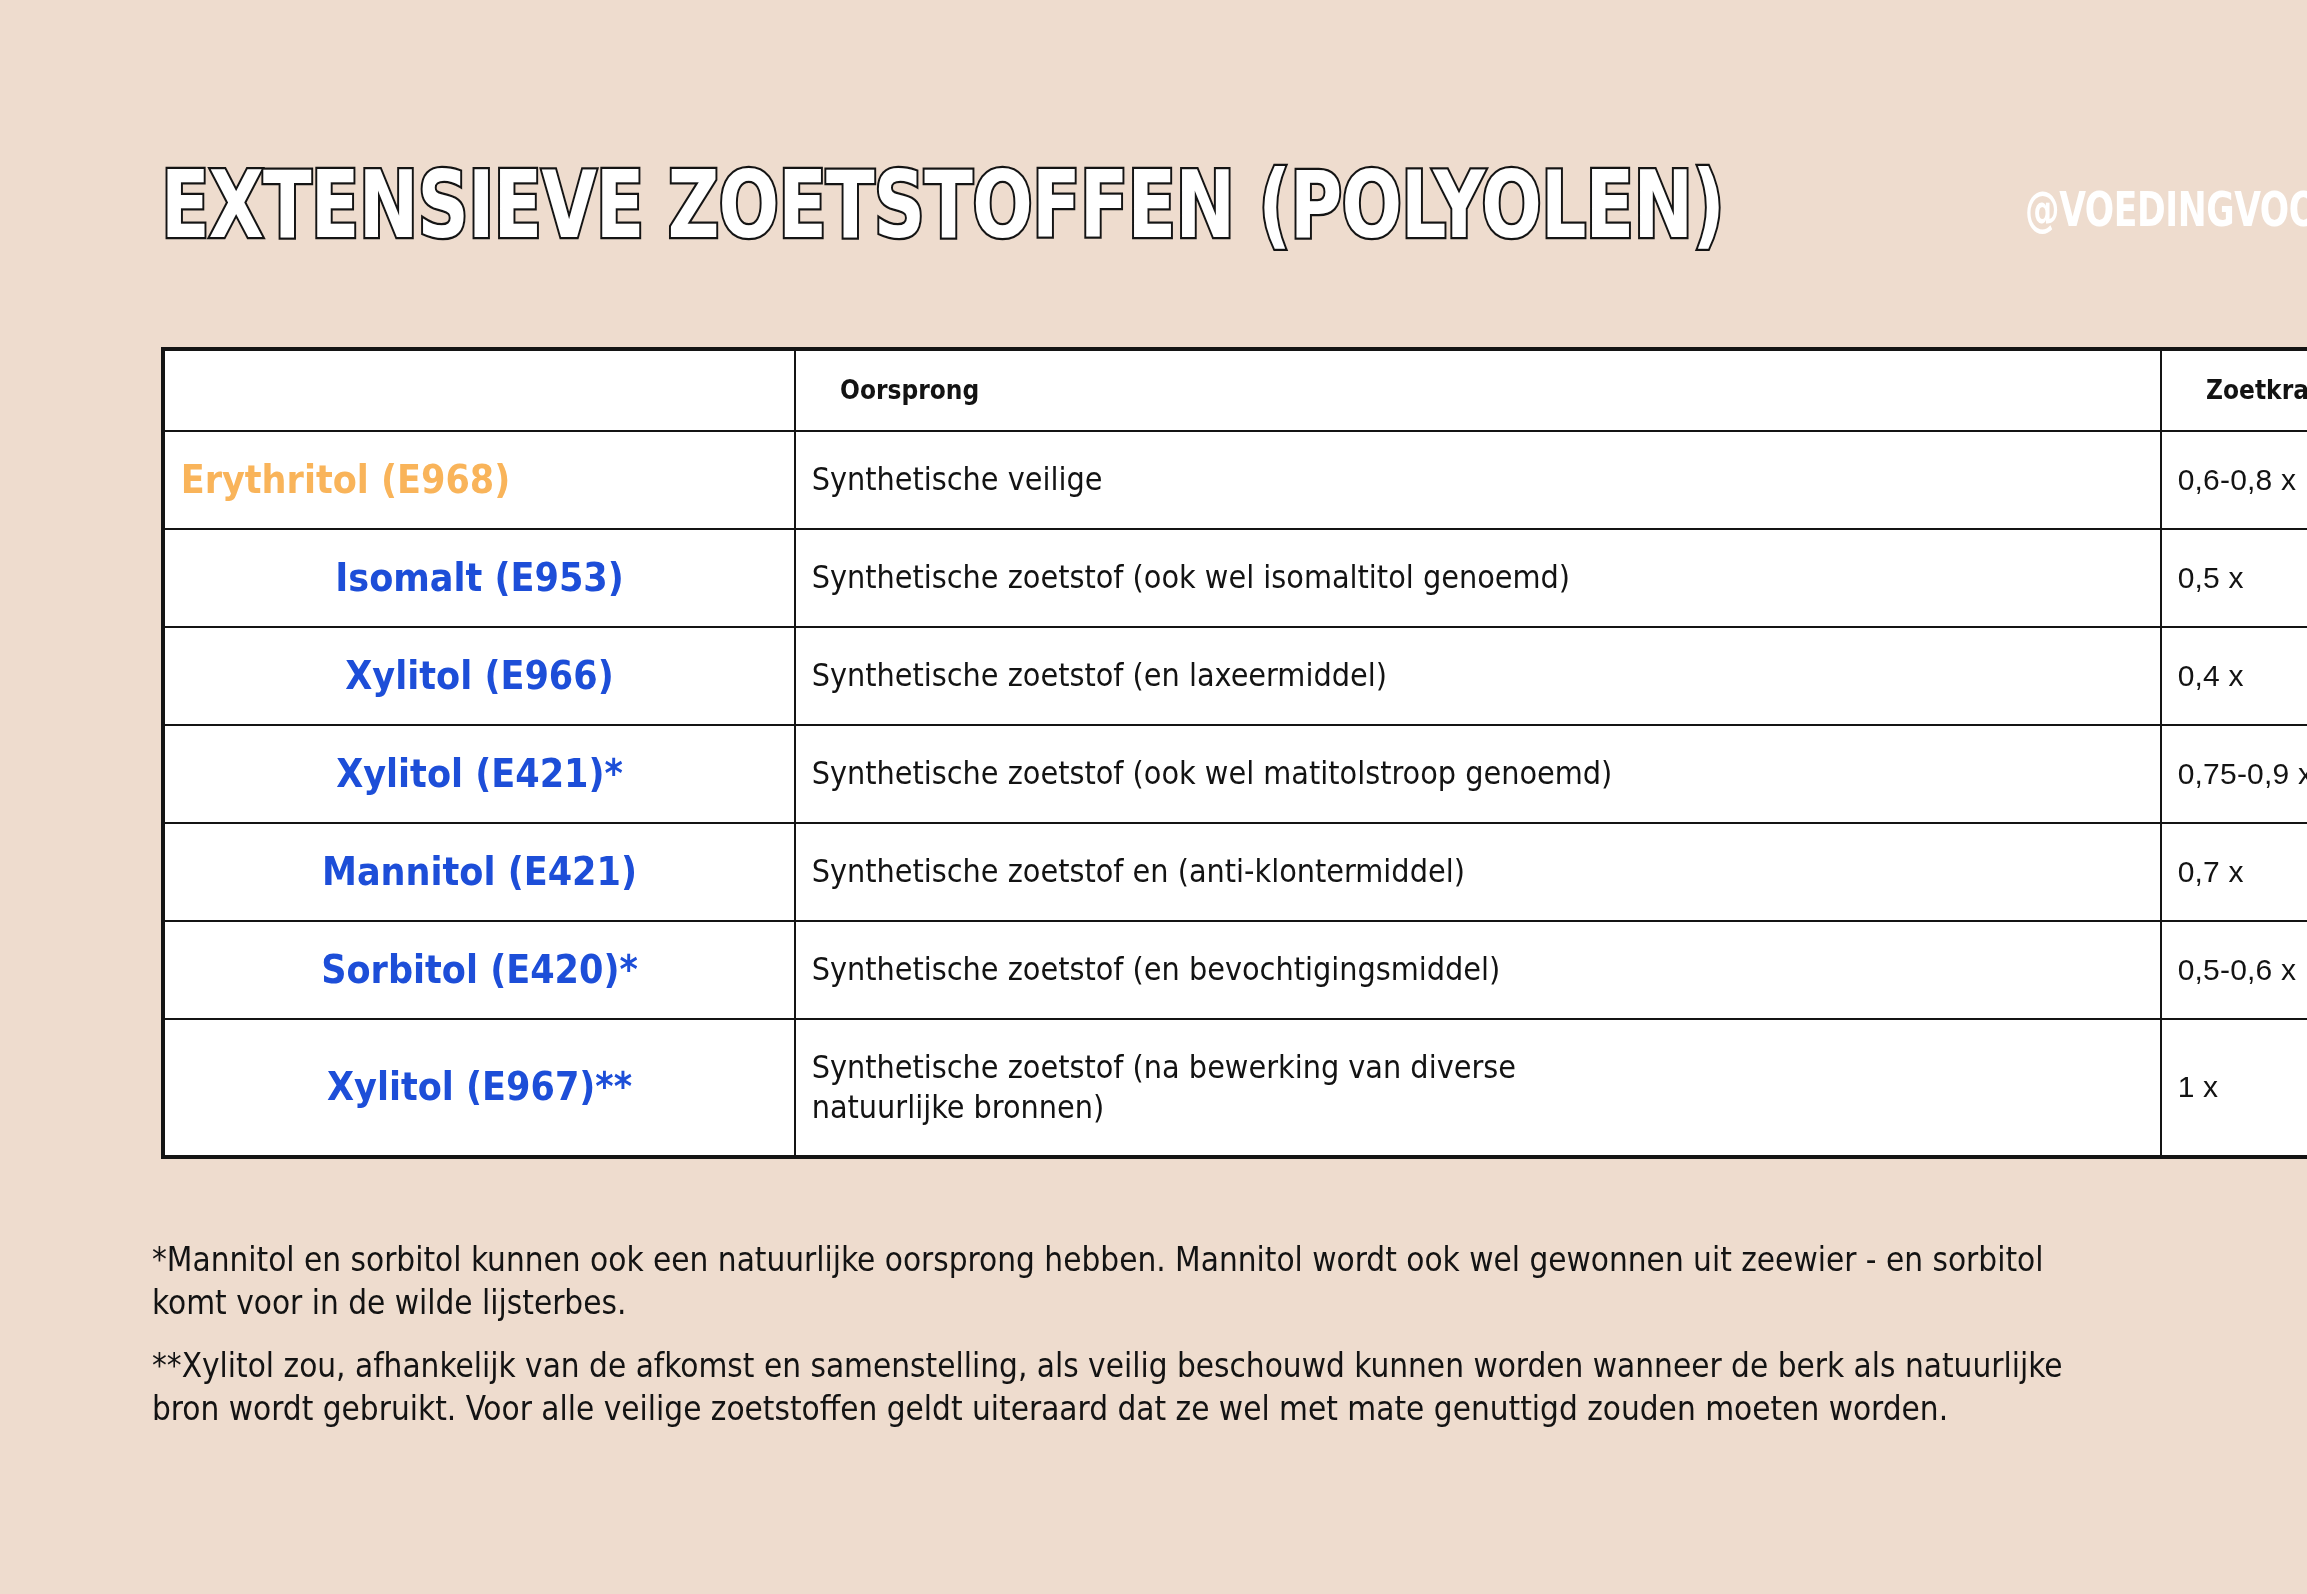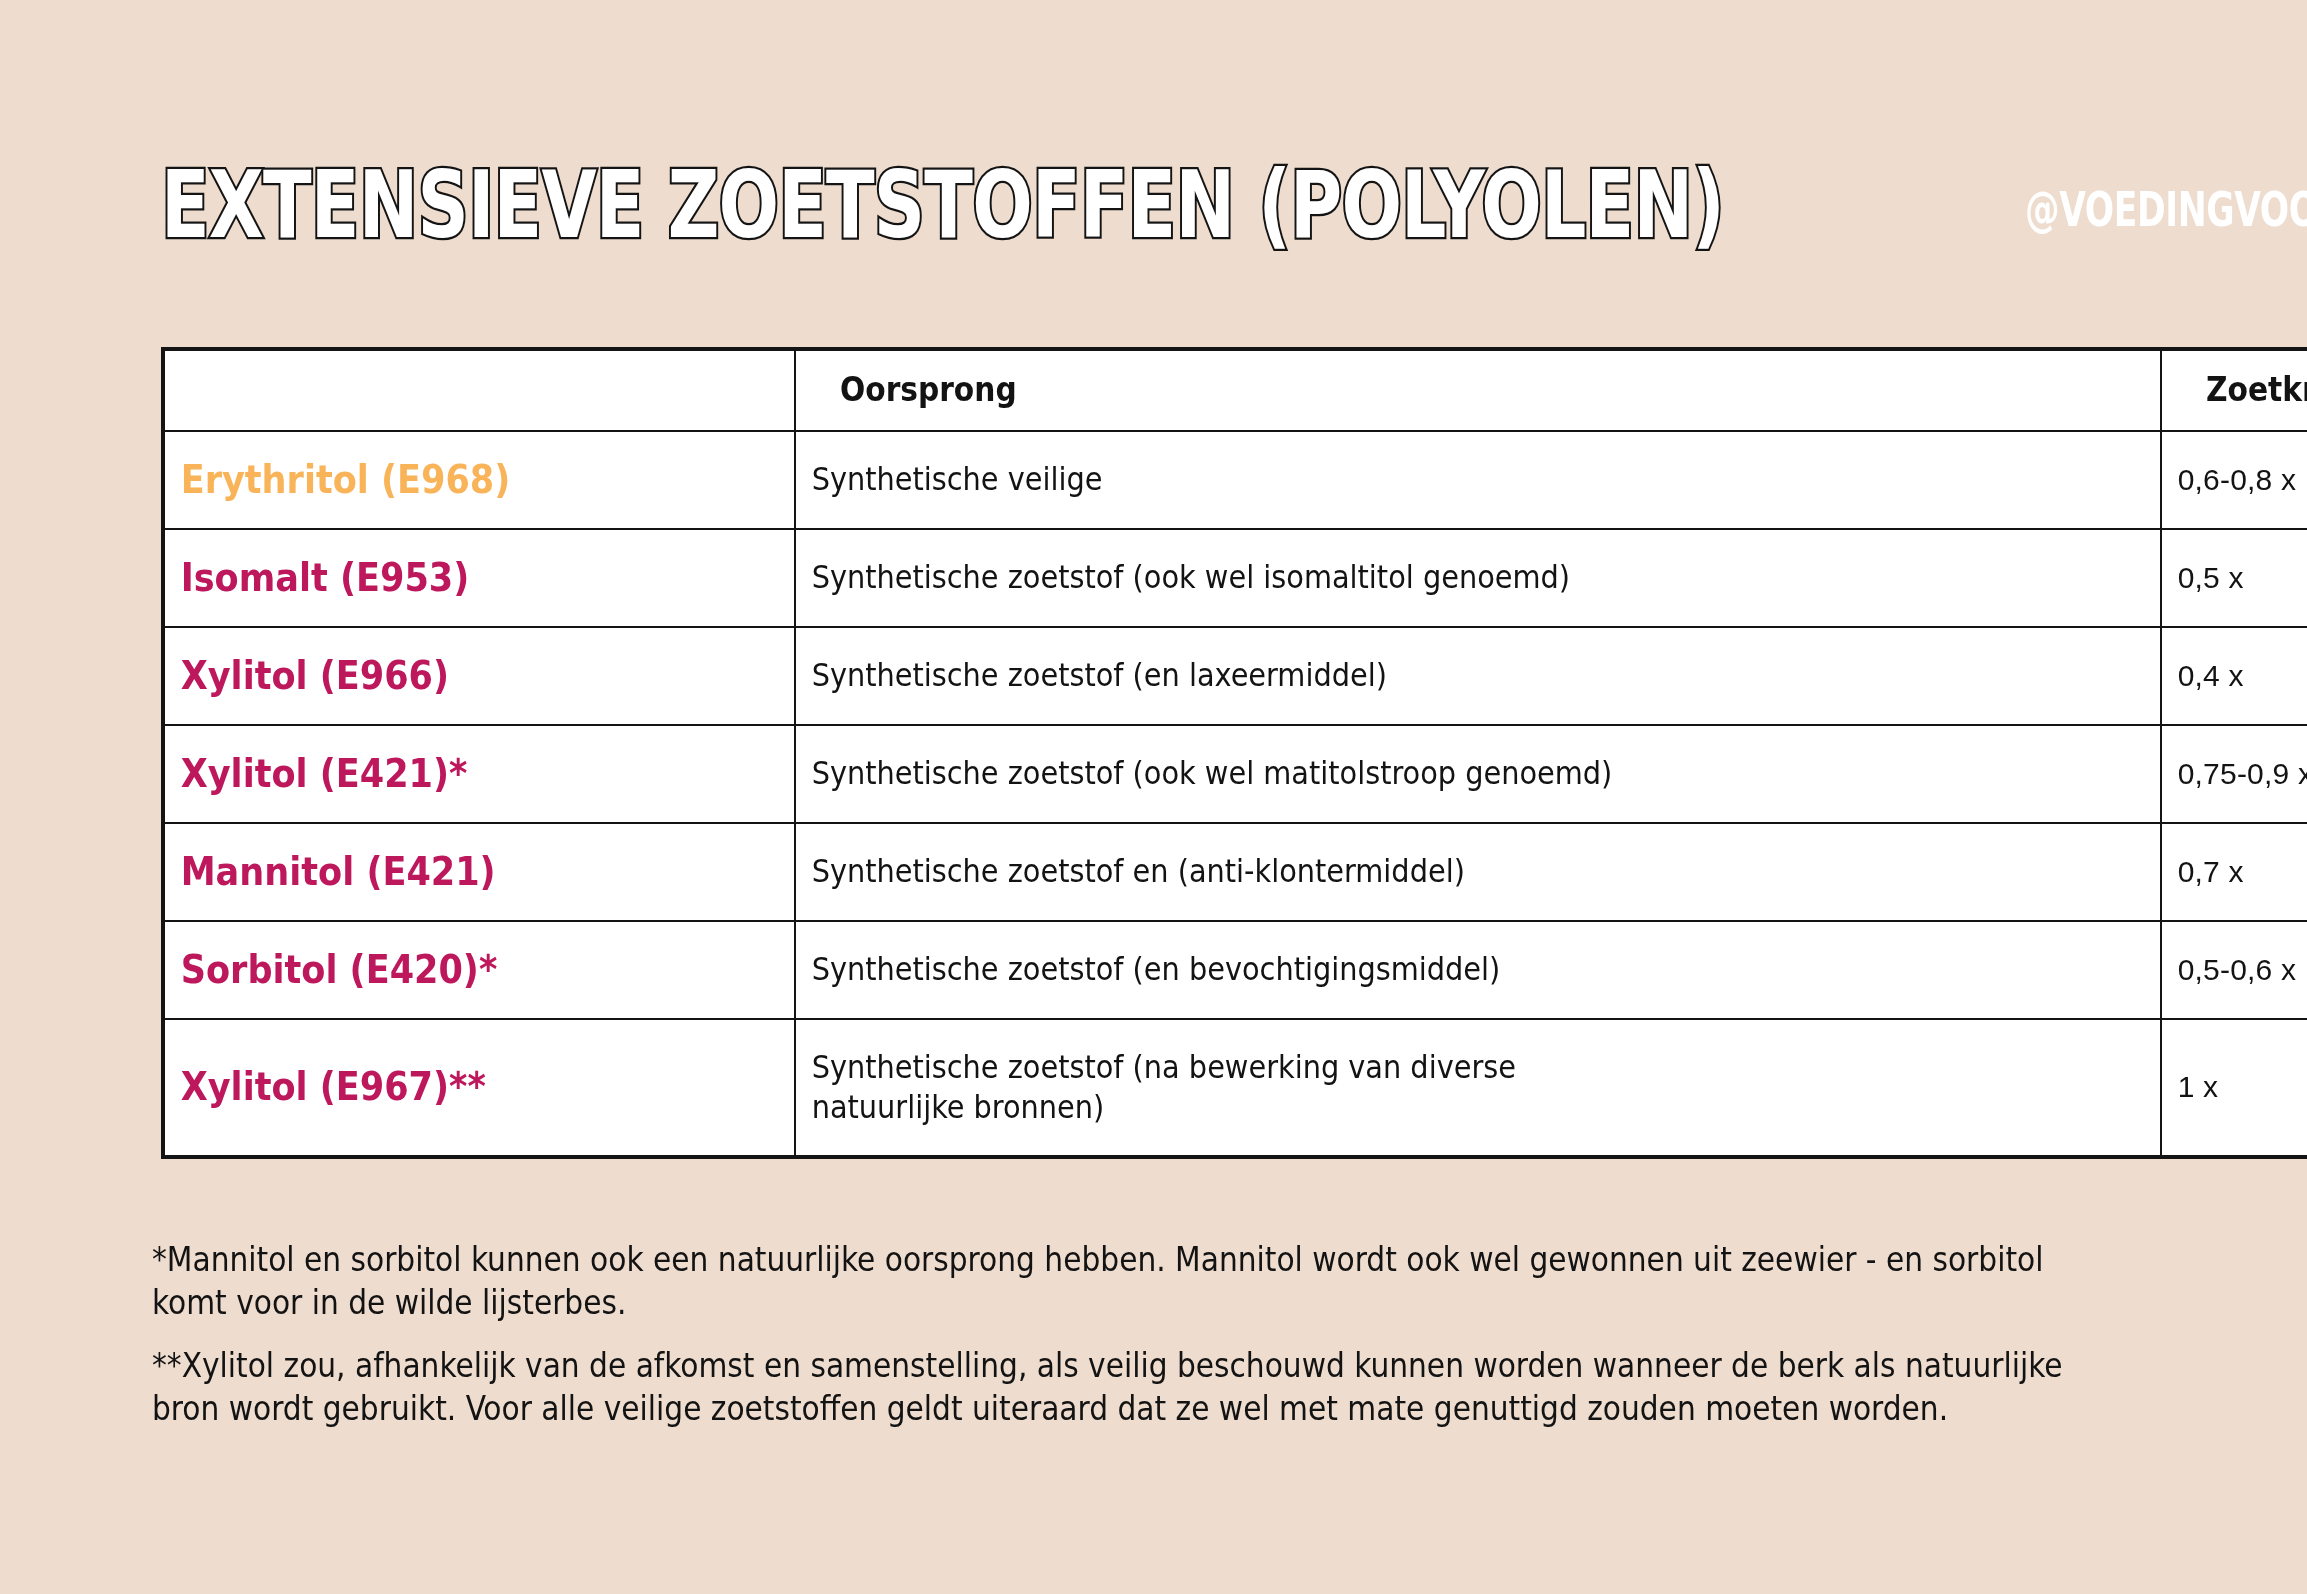--- a/index.html
+++ b/index.html
@@ -64,40 +64,40 @@
   table.sweeteners td {
     border:2.8px solid #141414;
     vertical-align:middle;
     padding:12px 15.7px;
     text-align:left;
   }
   table.sweeteners thead th {
     height:82px;
     font-family:"Liberation Sans Narrow","DejaVu Sans Condensed","Liberation Sans", sans-serif;
     font-weight:700;
-    font-size:33px;
+    font-size:26px;
     line-height:1.1;
     color:#131313;
     letter-spacing:0px;
     padding-left:44px;
   }
   table.sweeteners thead th.blank { }
 
   table.sweeteners tbody tr { height:98px; }
   table.sweeteners tbody tr.tall { height:138px; }
 
   td.name {
     font-family:"Liberation Sans Narrow","DejaVu Sans Condensed","Liberation Sans", sans-serif;
     font-weight:700;
     font-size:39px;
     line-height:1.15;
     letter-spacing:0px;
     white-space:nowrap;
   }
-  td.name.red    { color:#be185d; }
+  td.name.red    { color:#1d4ed8;text-align:center; }
   td.name.orange { color:#F9B45A; }
 
   td.origin {
     font-family:"Liberation Sans Narrow","DejaVu Sans Condensed","Liberation Sans", sans-serif;
     font-weight:400;
     font-size:32px;
     line-height:1.22;
     color:#131313;
   }
   td.origin .l { display:block; }

